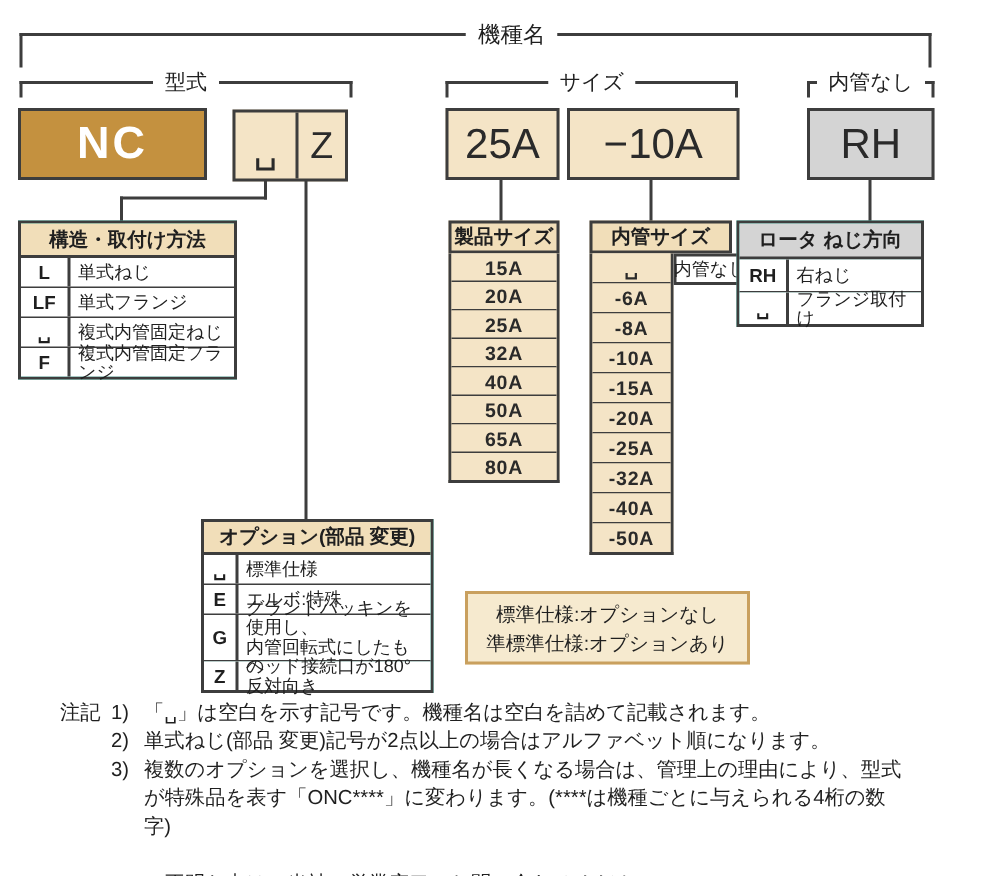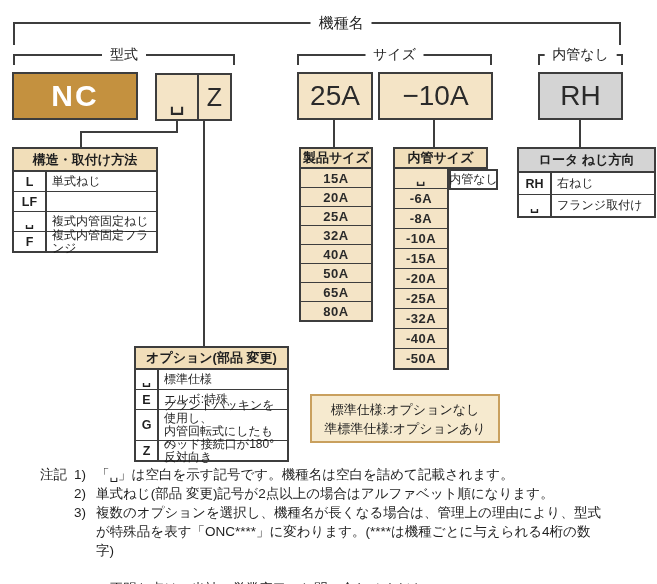--- a/index.html
+++ b/index.html
@@ -114,20 +114,21 @@
   <div class="abs conn" style="left:579px;top:120px;width:2px;height:28px;"></div>
 
   <div class="abs tbl" style="left:12px;top:147px;width:146px;">
     <div class="hdr" style="height:21px;">構造・取付け方法</div>
     <div class="trow" style="height:19px;">
       <div class="code">L</div>
       <div class="desc">単式ねじ</div>
     </div>
     <div class="trow" style="height:19px;">
       <div class="code">LF</div>
+      <div class="desc">単式フランジ</div>
     </div>
     <div class="trow" style="height:19px;">
       <div class="code">␣</div>
       <div class="desc">複式内管固定ねじ</div>
     </div>
     <div class="trow" style="height:19px;">
       <div class="code">F</div>
       <div class="desc">複式内管固定フランジ</div>
     </div>
   </div>
@@ -152,21 +153,21 @@
     <div class="scell" style="height:19px;">-10A</div>
     <div class="scell" style="height:19px;">-15A</div>
     <div class="scell" style="height:19px;">-20A</div>
     <div class="scell" style="height:19px;">-25A</div>
     <div class="scell" style="height:19px;">-32A</div>
     <div class="scell" style="height:19px;">-40A</div>
     <div class="scell" style="height:19px;">-50A</div>
   </div>
   <div class="abs whitecell" style="left:449px;top:169px;width:49px;height:21px;">内管なし</div>
 
-  <div class="abs tbl" style="left:517px;top:147px;width:139px;">
+  <div class="abs tbl" style="left:491px;top:147px;width:125px;">
     <div class="hdr gray" style="height:22px;">ロータ ねじ方向</div>
     <div class="trow" style="height:21px;">
       <div class="code">RH</div>
       <div class="desc">右ねじ</div>
     </div>
     <div class="trow" style="height:21px;">
       <div class="code">␣</div>
       <div class="desc">フランジ取付け</div>
     </div>
   </div>

